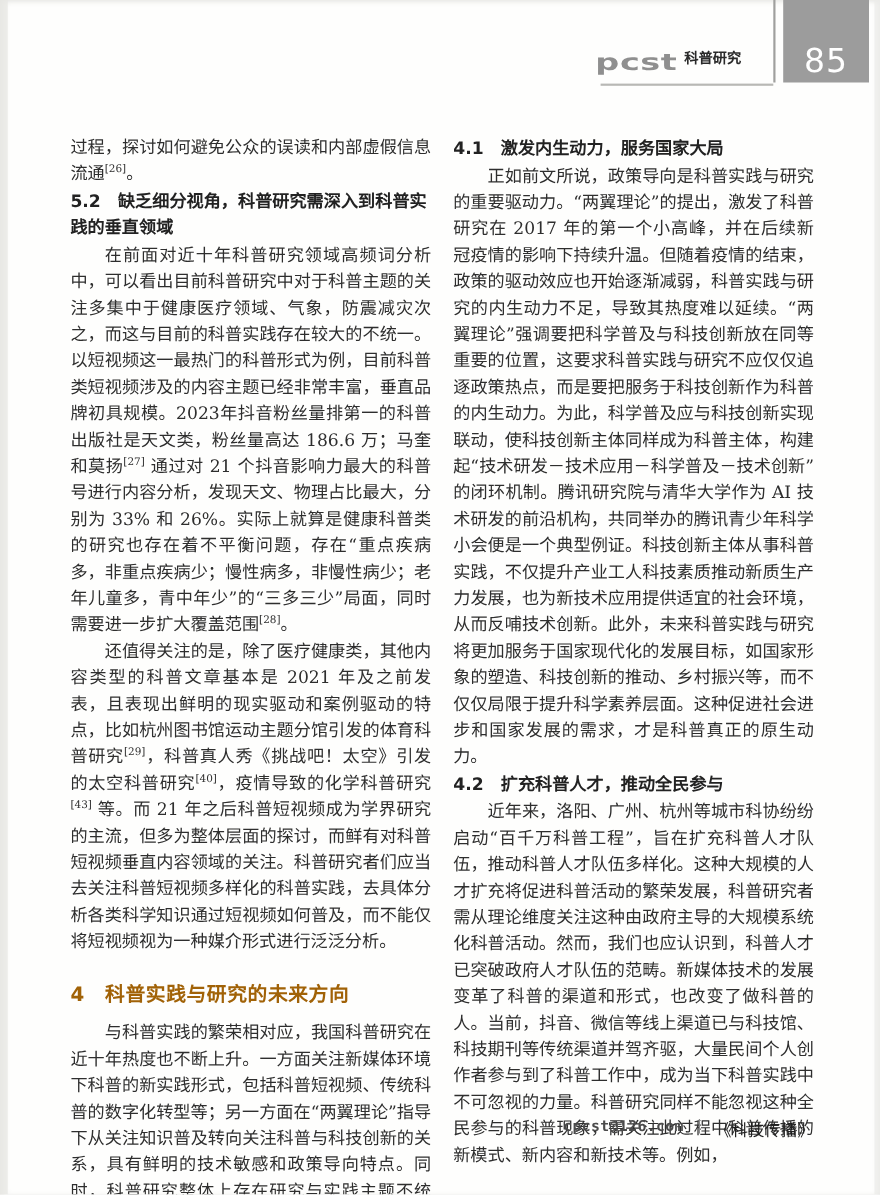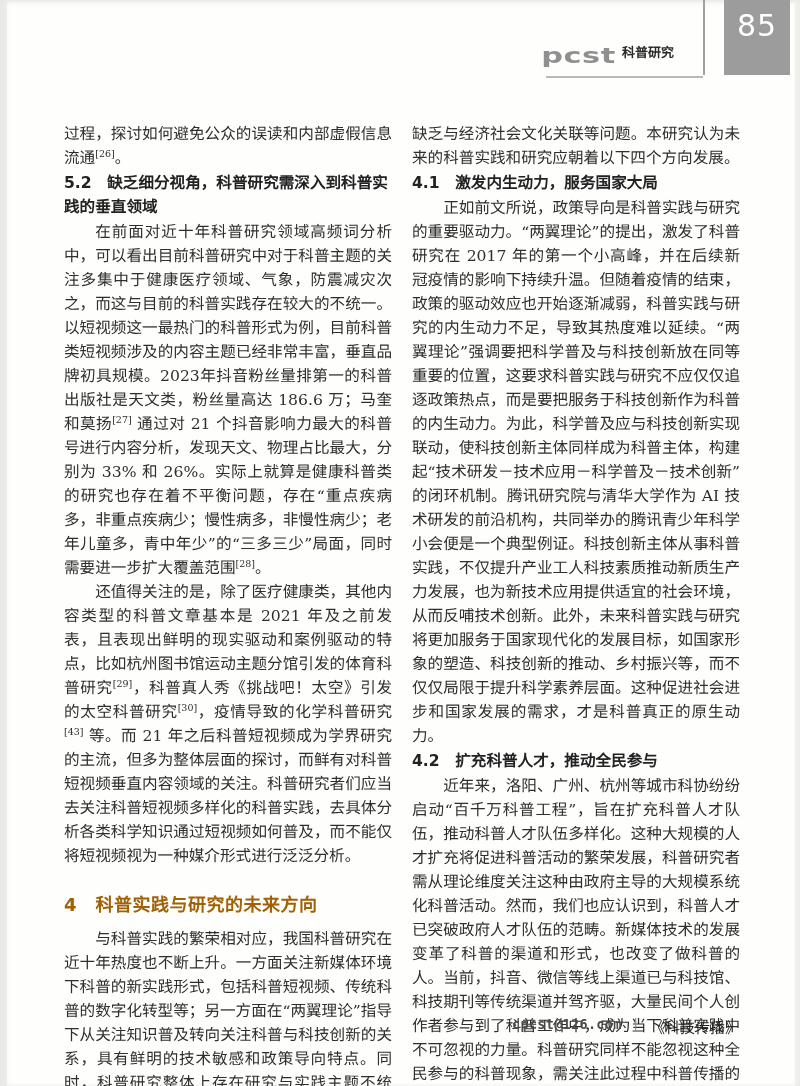--- a/index.html
+++ b/index.html
@@ -5,24 +5,24 @@
   * { margin:0; padding:0; box-sizing:border-box; }
   html,body { width:800px; height:1086px; }
   body { font-family:"DejaVu Serif","Liberation Serif",serif; background:#f4f4f2; }
   .page {
     position:relative; width:800px; height:1086px;
     background:#fefefd; overflow:hidden;
     box-shadow: inset 6px 0 8px -4px #d9d9d6, inset -5px 0 7px -4px #e3e3e0, inset 0 5px 6px -4px #e6e6e3;
   }
   
   .page-num-box {
-    position:absolute; top:0; right:10px; width:66px; height:75px;
+    position:absolute; top:0; right:10px; width:78px; height:75px;
     display:flex; align-items:flex-end; justify-content:center;
     color:#ffffff; font-family:"DejaVu Sans","Liberation Sans",sans-serif;
-    font-size:30px; padding-bottom:32px; letter-spacing:1px;
+    font-size:30px; padding-bottom:2px; letter-spacing:1px;
   }
   .header-vrule { position:absolute; top:0; left:703px; width:2px; height:75px; }
   .logo-row {
     position:absolute; top:42px; left:524px; width:150px; height:32px;
     display:flex; align-items:flex-start; justify-content:flex-end; gap:8px;
   }
   .logo-mark {
     font-family:"DejaVu Sans","Liberation Sans",sans-serif;
     font-weight:800; font-size:29px; line-height:1; letter-spacing:0.5px;
     display:inline-block; transform:scaleY(0.72) scaleX(1.05); transform-origin:center;
@@ -81,27 +81,26 @@
   <div class="header-hrule"></div>
   <div class="header-vrule" style="background:#a0a09e"></div>
   <div class="page-num-box" style="background:#9c9c9c">85</div>
 
   <div class="columns">
 
     <div class="col">
       <p class="cont">过程，探讨如何避免公众的误读和内部虚假信息流通<sup>[26]</sup>。</p>
       <div class="h-sub">5.2　缺乏细分视角，科普研究需深入到科普实践的垂直领域</div>
       <p>在前面对近十年科普研究领域高频词分析中，可以看出目前科普研究中对于科普主题的关注多集中于健康医疗领域、气象，防震减灾次之，而这与目前的科普实践存在较大的不统一。以短视频这一最热门的科普形式为例，目前科普类短视频涉及的内容主题已经非常丰富，垂直品牌初具规模。2023年抖音粉丝量排第一的科普出版社是天文类，粉丝量高达 186.6 万；马奎和莫扬<sup>[27]</sup> 通过对 21 个抖音影响力最大的科普号进行内容分析，发现天文、物理占比最大，分别为 33% 和 26%。实际上就算是健康科普类的研究也存在着不平衡问题，存在“重点疾病多，非重点疾病少；慢性病多，非慢性病少；老年儿童多，青中年少”的“三多三少”局面，同时需要进一步扩大覆盖范围<sup>[28]</sup>。</p>
-      <p>还值得关注的是，除了医疗健康类，其他内容类型的科普文章基本是 2021 年及之前发表，且表现出鲜明的现实驱动和案例驱动的特点，比如杭州图书馆运动主题分馆引发的体育科普研究<sup>[29]</sup>，科普真人秀《挑战吧！太空》引发的太空科普研究<sup>[30]</sup>，疫情导致的化学科普研究<sup>[43]</sup> 等。而 21 年之后科普短视频成为学界研究的主流，但多为整体层面的探讨，而鲜有对科普短视频垂直内容领域的关注。科普研究者们应当去关注科普短视频多样化的科普实践，去具体分析各类科学知识通过短视频如何普及，而不能仅将短视频视为一种媒介形式进行泛泛分析。</p>
+      <p>还值得关注的是，除了医疗健康类，其他内容类型的科普文章基本是 2021 年及之前发表，且表现出鲜明的现实驱动和案例驱动的特点，比如杭州图书馆运动主题分馆引发的体育科普研究<sup>[29]</sup>，科普真人秀《挑战吧！太空》引发的太空科普研究<sup>[40]</sup>，疫情导致的化学科普研究<sup>[43]</sup> 等。而 21 年之后科普短视频成为学界研究的主流，但多为整体层面的探讨，而鲜有对科普短视频垂直内容领域的关注。科普研究者们应当去关注科普短视频多样化的科普实践，去具体分析各类科学知识通过短视频如何普及，而不能仅将短视频视为一种媒介形式进行泛泛分析。</p>
       <div class="h-main">4　科普实践与研究的未来方向</div>
       <p>与科普实践的繁荣相对应，我国科普研究在近十年热度也不断上升。一方面关注新媒体环境下科普的新实践形式，包括科普短视频、传统科普的数字化转型等；另一方面在“两翼理论”指导下从关注知识普及转向关注科普与科技创新的关系，具有鲜明的技术敏感和政策导向特点。同时，科普研究整体上存在研究与实践主题不统一、传受模型单一、</p>
     </div>
 
     <div class="col">
-      <p class="cont">缺乏与经济社会文化关联等问题。本研究认为未来的科普实践和研究应朝着以下四个方向发展。</p>
       <div class="h-sub">4.1　激发内生动力，服务国家大局</div>
       <p>正如前文所说，政策导向是科普实践与研究的重要驱动力。“两翼理论”的提出，激发了科普研究在 2017 年的第一个小高峰，并在后续新冠疫情的影响下持续升温。但随着疫情的结束，政策的驱动效应也开始逐渐减弱，科普实践与研究的内生动力不足，导致其热度难以延续。“两翼理论”强调要把科学普及与科技创新放在同等重要的位置，这要求科普实践与研究不应仅仅追逐政策热点，而是要把服务于科技创新作为科普的内生动力。为此，科学普及应与科技创新实现联动，使科技创新主体同样成为科普主体，构建起“技术研发－技术应用－科学普及－技术创新”的闭环机制。腾讯研究院与清华大学作为 AI 技术研发的前沿机构，共同举办的腾讯青少年科学小会便是一个典型例证。科技创新主体从事科普实践，不仅提升产业工人科技素质推动新质生产力发展，也为新技术应用提供适宜的社会环境，从而反哺技术创新。此外，未来科普实践与研究将更加服务于国家现代化的发展目标，如国家形象的塑造、科技创新的推动、乡村振兴等，而不仅仅局限于提升科学素养层面。这种促进社会进步和国家发展的需求，才是科普真正的原生动力。</p>
       <div class="h-sub">4.2　扩充科普人才，推动全民参与</div>
       <p>近年来，洛阳、广州、杭州等城市科协纷纷启动“百千万科普工程”，旨在扩充科普人才队伍，推动科普人才队伍多样化。这种大规模的人才扩充将促进科普活动的繁荣发展，科普研究者需从理论维度关注这种由政府主导的大规模系统化科普活动。然而，我们也应认识到，科普人才已突破政府人才队伍的范畴。新媒体技术的发展变革了科普的渠道和形式，也改变了做科普的人。当前，抖音、微信等线上渠道已与科技馆、科技期刊等传统渠道并驾齐驱，大量民间个人创作者参与到了科普工作中，成为当下科普实践中不可忽视的力量。科普研究同样不能忽视这种全民参与的科普现象，需关注此过程中科普传播的新模式、新内容和新技术等。例如，</p>
     </div>
 
   </div>
 
   <div class="footer">
     <span class="footer-email">cpcst@126.com</span>

